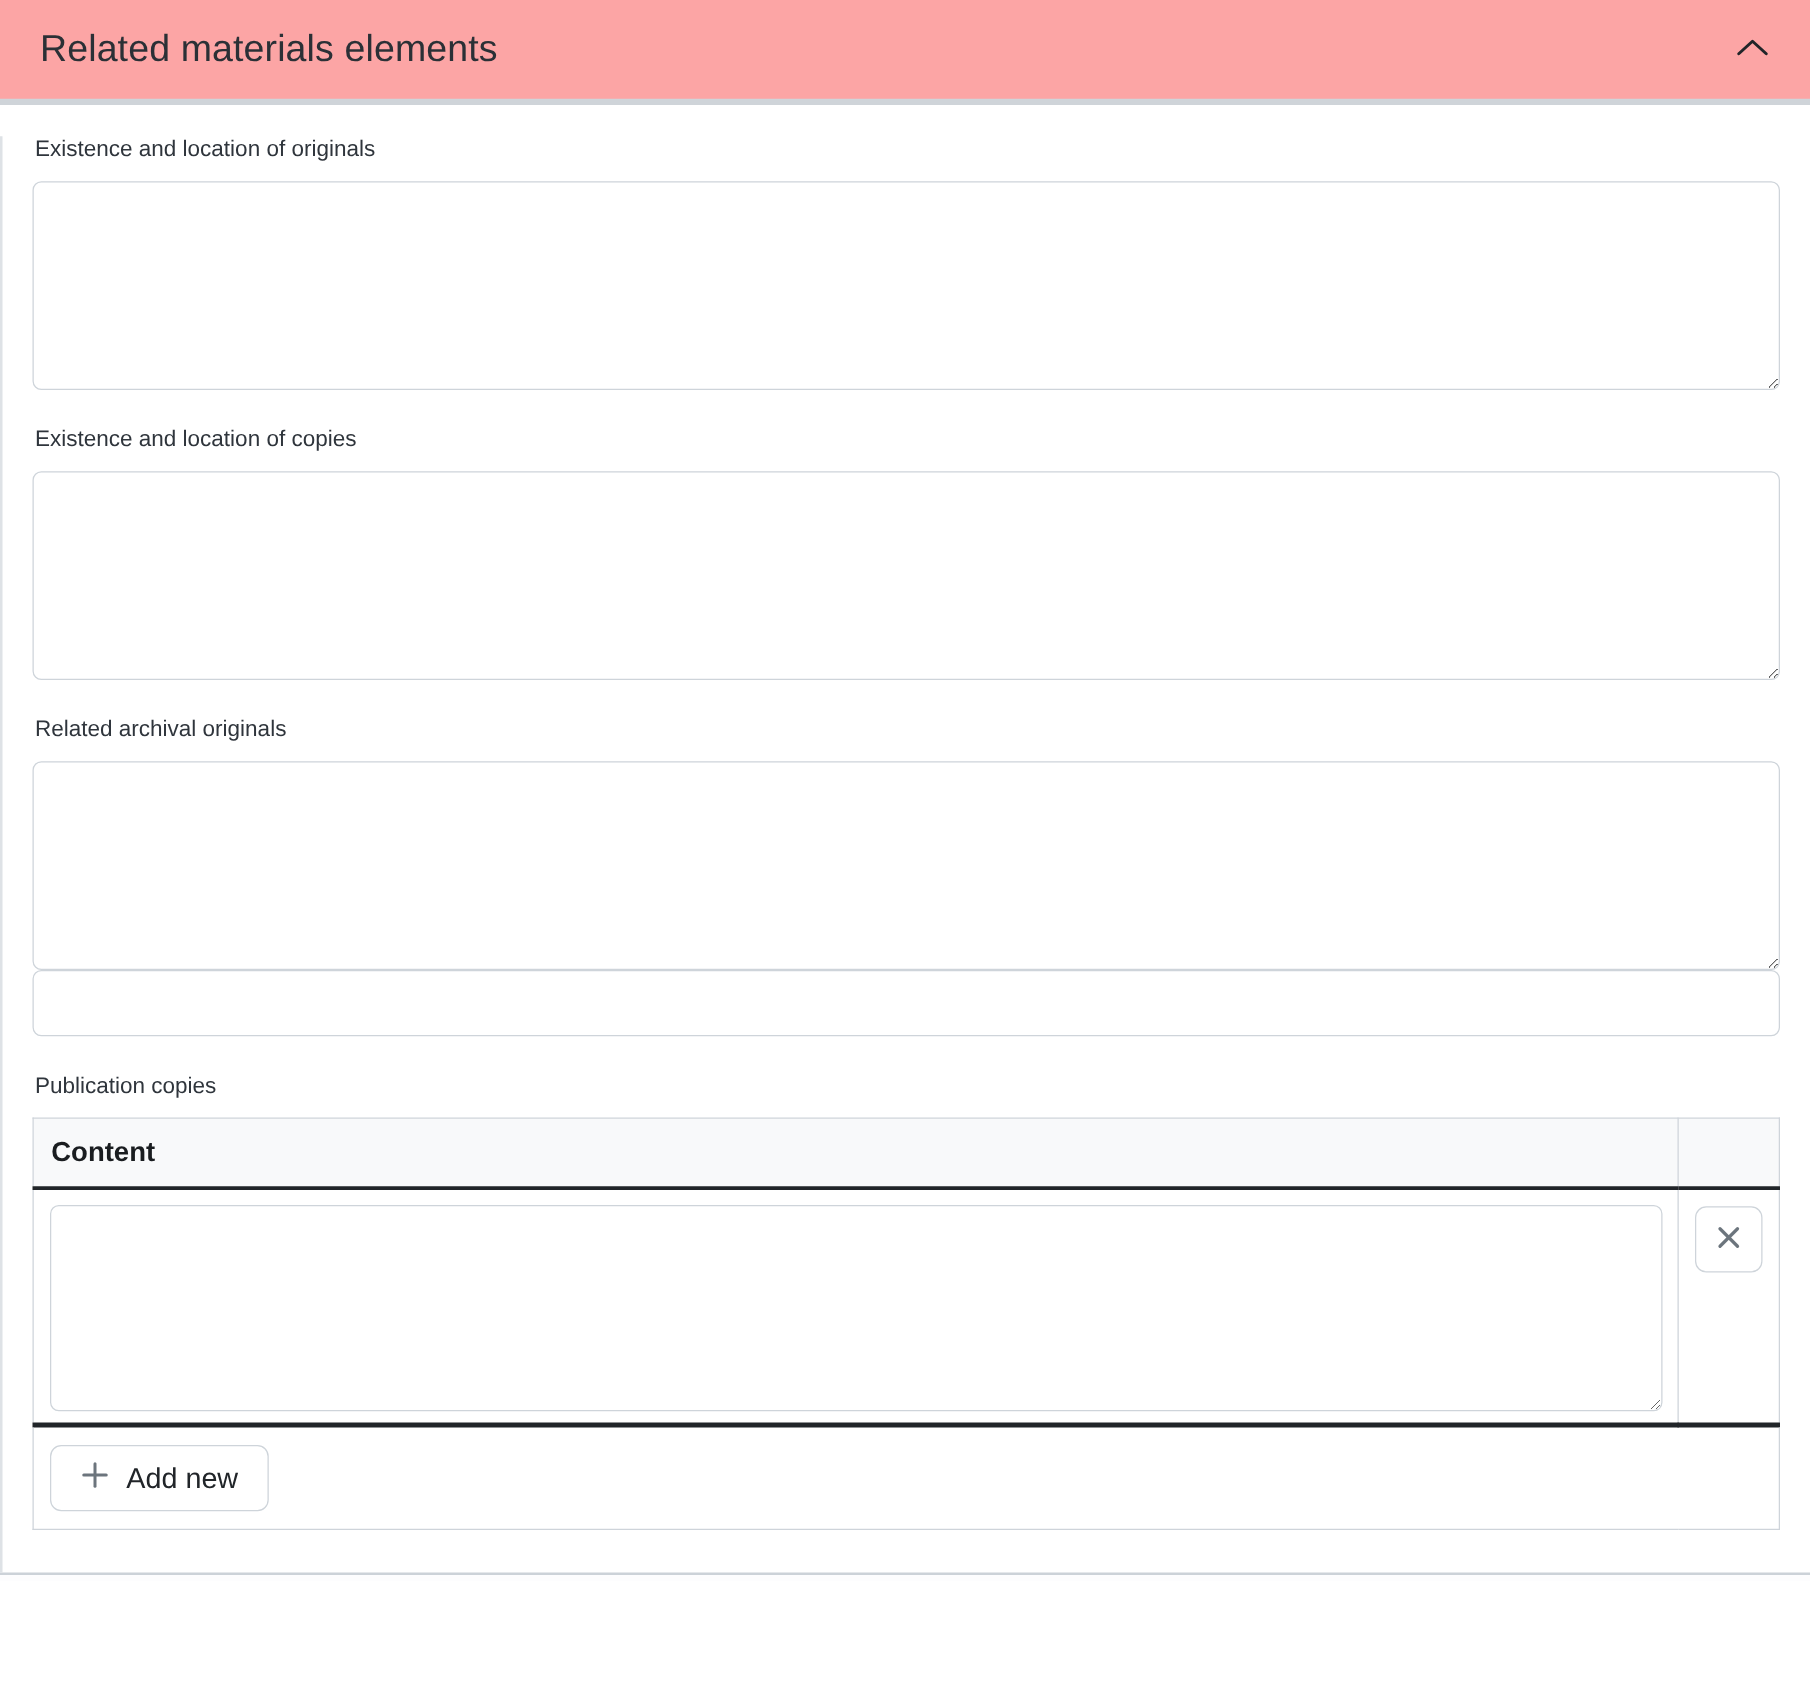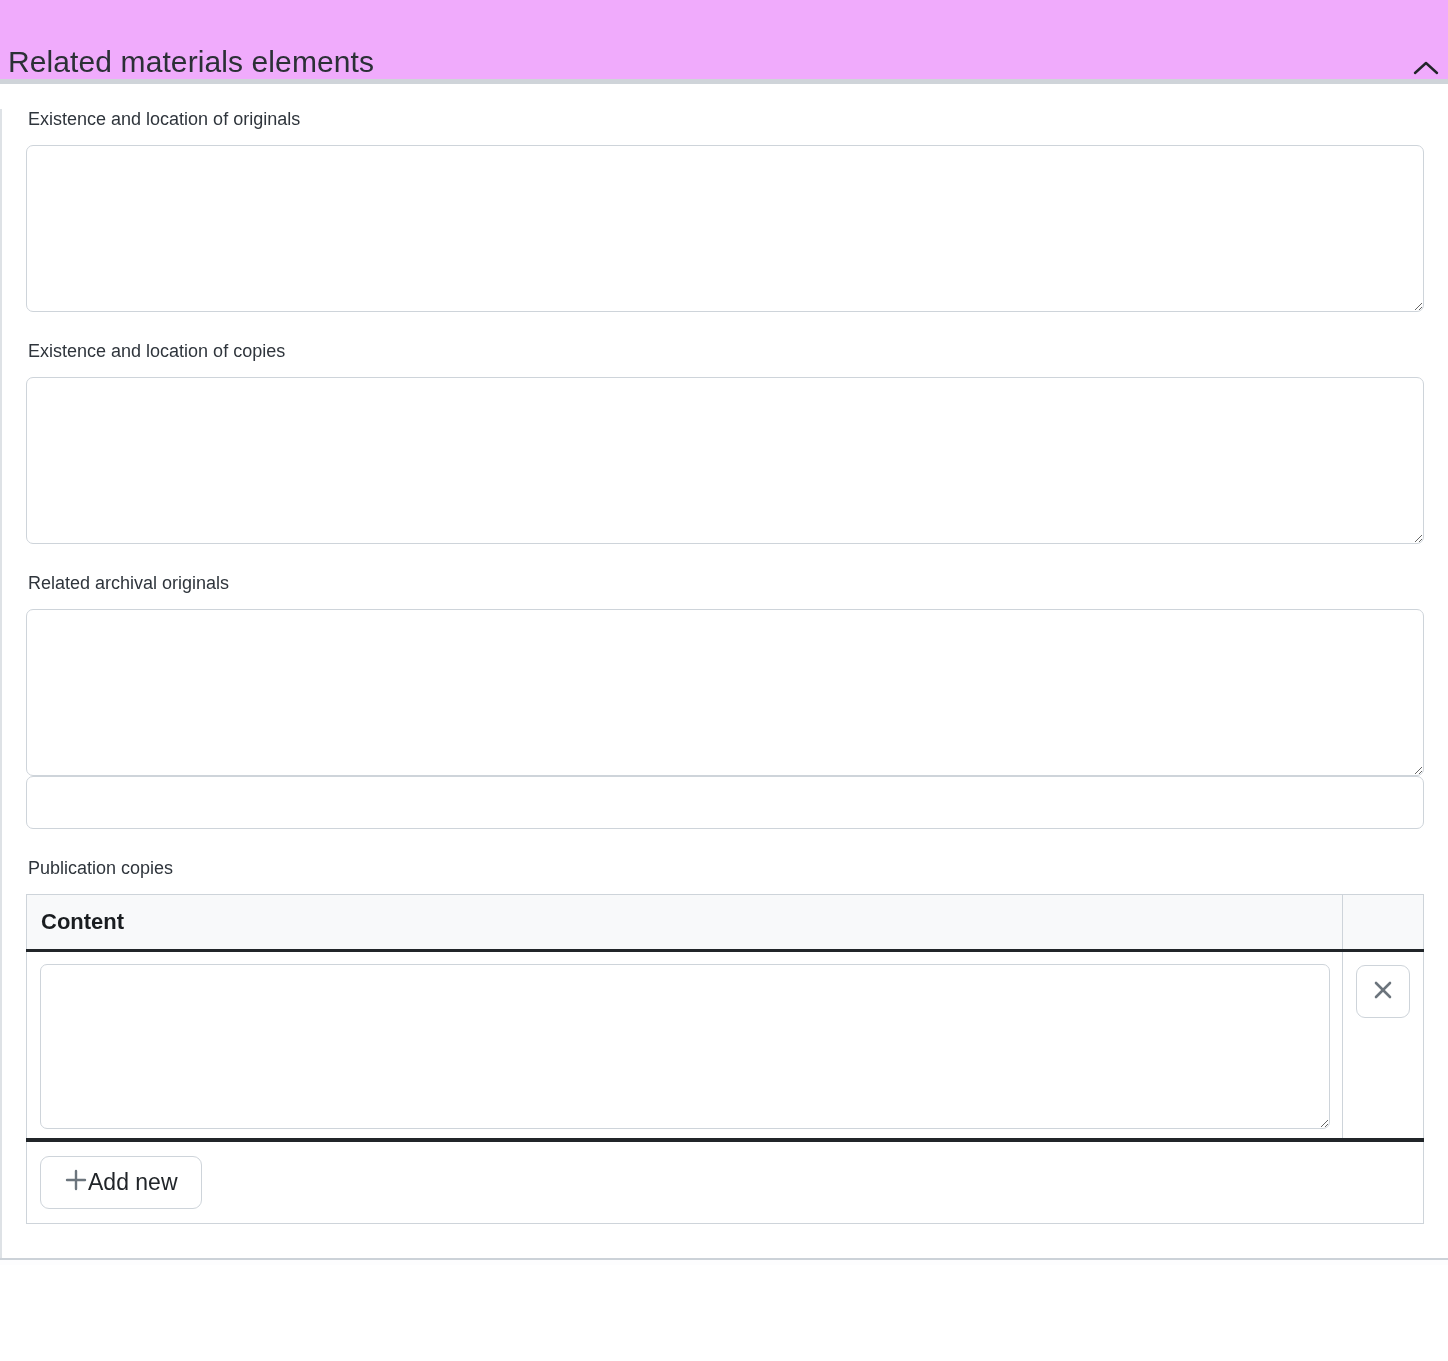--- a/index.html
+++ b/index.html
@@ -7,26 +7,26 @@
     width: 1448px;
     background: #ffffff;
     font-family: "Liberation Sans", sans-serif;
     color: #212529;
   }
   .page { width: 1448px; height: 1361px; overflow: hidden; background: #fff; }
 
   
   .accordion-header {
     height: 84px;
-    background: #f0abfc;
+    background: #fca5a5;
     border-bottom: 5px solid #cfd4d9;
     display: flex;
-    align-items: flex-end;
+    align-items: center;
     justify-content: space-between;
-    padding: 0 8px;
+    padding: 0 32px;
     cursor: pointer;
   }
   .accordion-title {
     font-size: 30px;
     font-weight: 400;
     color: #2b3036;
     letter-spacing: 0.1px;
   }
   .collapse-btn {
     background: transparent;
@@ -120,20 +120,21 @@
     border-top: 4px solid #212529;
     padding: 14px 13px;
   }
   .add-btn {
     height: 53px;
     background: #fff;
     border: 1px solid #ced4da;
     border-radius: 9px;
     display: inline-flex;
     align-items: center;
+    gap: 13px;
     padding: 0 23px;
     font-family: "Liberation Sans", sans-serif;
     font-size: 23px;
     color: #212529;
     cursor: pointer;
   }
 
   
   .bottom-divider {
     border-top: 2px solid #ccd2d8;

